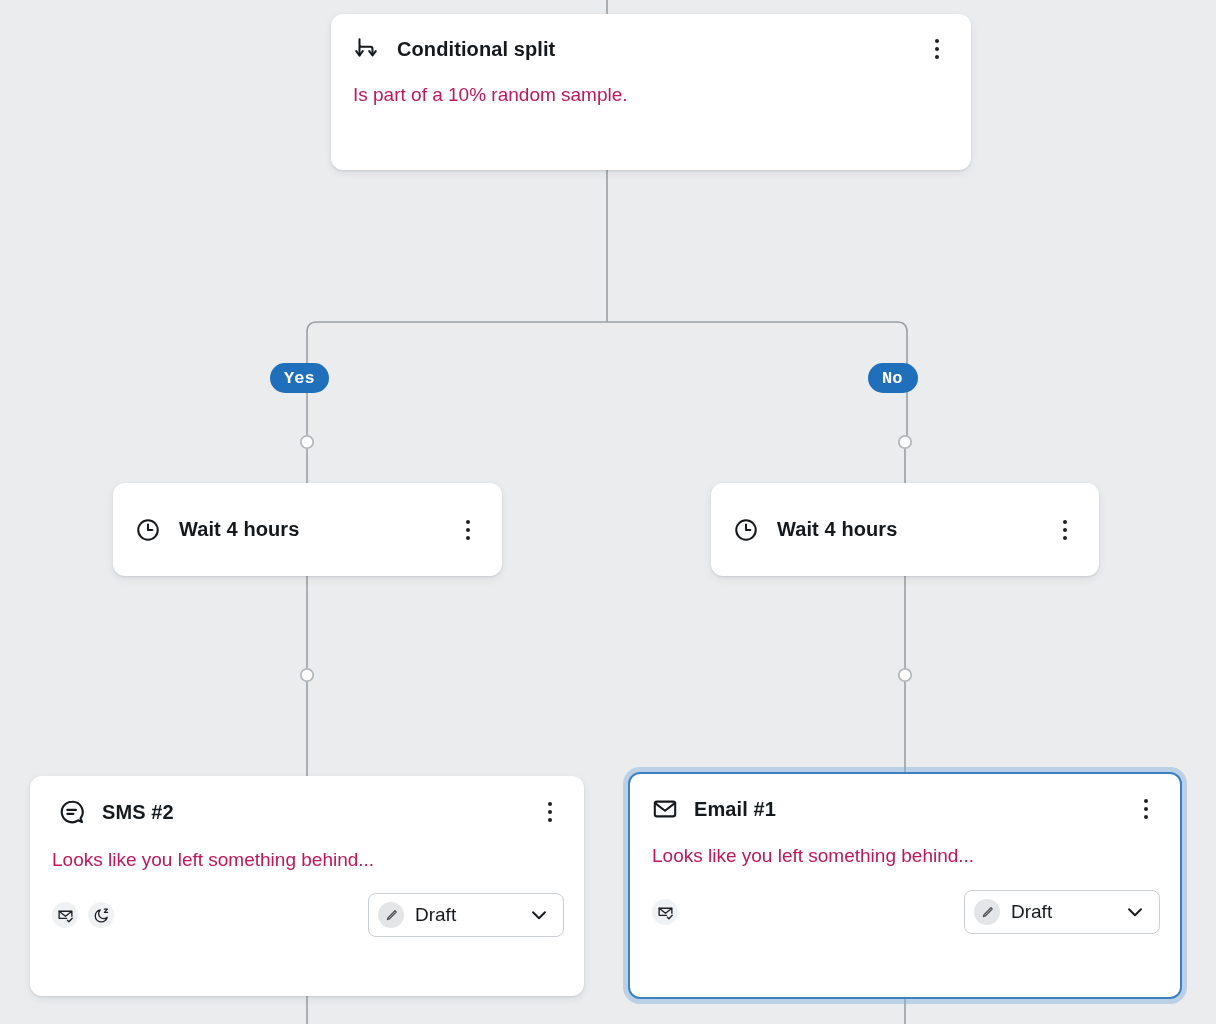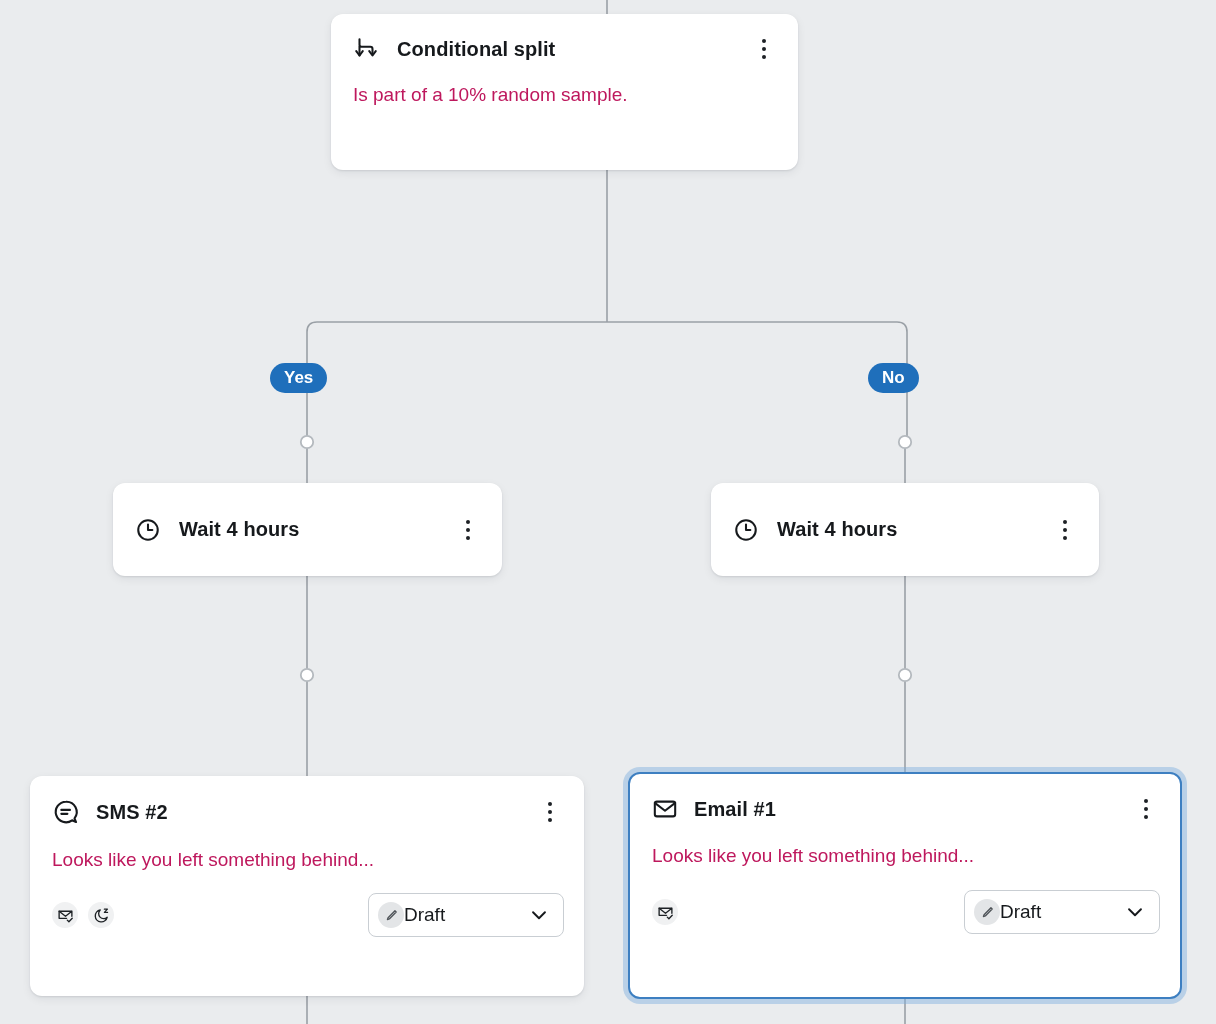--- a/index.html
+++ b/index.html
@@ -130,20 +130,21 @@
     display: flex;
     align-items: center;
     justify-content: center;
     color: #1d2125;
   }
 
   
   .status-select {
     display: flex;
     align-items: center;
+    gap: 11px;
     height: 44px;
     padding: 0 13px 0 9px;
     background: #ffffff;
     border: 1px solid #c9ced3;
     border-radius: 8px;
     cursor: pointer;
     box-sizing: border-box;
   }
   .status-dot {
     width: 26px;
@@ -178,20 +179,21 @@
     border-radius: 15px;
     background: #1f6fbb;
     color: #ffffff;
     font-size: 17px;
     font-weight: 700;
     display: flex;
     align-items: center;
     box-sizing: border-box;
     cursor: pointer;
     white-space: nowrap;
+    font-family: Liberation Mono, monospace;
   }
 </style>
 </head>
 <body>
 
 <div id="canvas">
 
   <svg id="connectors" viewBox="0 0 1216 1024" width="1216" height="1024">
 
     <path class="conn-line" d="M607,0 L607,14"></path>
@@ -211,21 +213,21 @@
     <path class="conn-line" d="M905,576 L905,772"></path>
 
     <path class="conn-line" d="M905,999 L905,1024"></path>
 
     <circle class="conn-dot-ring" cx="307" cy="442" r="6.2"></circle>
     <circle class="conn-dot-ring" cx="905" cy="442" r="6.2"></circle>
     <circle class="conn-dot-ring" cx="307" cy="675" r="6.2"></circle>
     <circle class="conn-dot-ring" cx="905" cy="675" r="6.2"></circle>
   </svg>
 
-  <div class="node-card" style="left:331px; top:14px; width:467px; height:156px; padding:0;">
+  <div class="node-card" style="left:331px; top:14px; width:640px; height:156px; padding:0;">
     <div class="card-head" style="padding:22px 22px 0 22px; gap:18px;">
       <span class="lead-icon">
         <svg width="26" height="26" viewBox="0 0 24 24" fill="none" stroke="#16191c" stroke-width="1.9" stroke-linecap="round" stroke-linejoin="round">
           <path d="M6 3 L6 8 Q6 10 8 10 L16 10 Q18 10 18 12 L18 17"></path>
           <path d="M3 14 L6 18 L9 14"></path>
           <path d="M15 14 L18 18 L21 14"></path>
           <path d="M6 10 L6 18"></path>
         </svg>
       </span>
       <span class="card-title">Conditional split</span>
@@ -273,21 +275,21 @@
       <span class="card-title">Wait 4 hours</span>
       <span class="kebab">
         <i></i>
         <i></i>
         <i></i>
       </span>
     </div>
   </div>
 
   <div class="node-card" style="left:30px; top:776px; width:554px; height:220px;">
-    <div class="card-head" style="padding:22px 22px 0 22px; gap:16px;">
+    <div class="card-head" style="padding:22px 22px 0 28px; gap:16px;">
       <span class="lead-icon">
         <svg width="28" height="28" viewBox="0 0 24 24" fill="none" stroke="#16191c" stroke-width="1.8" stroke-linecap="round" stroke-linejoin="round">
           <path d="M12 3.2 A8.8 8.8 0 1 0 17.2 19.1 L20.6 20.6 L19.3 17.4 A8.8 8.8 0 0 0 12 3.2 Z"></path>
           <path d="M8 10.2 L15.4 10.2"></path>
           <path d="M8 13.6 L13.2 13.6"></path>
         </svg>
       </span>
       <span class="card-title">SMS #2</span>
       <span class="kebab">
         <i></i>

